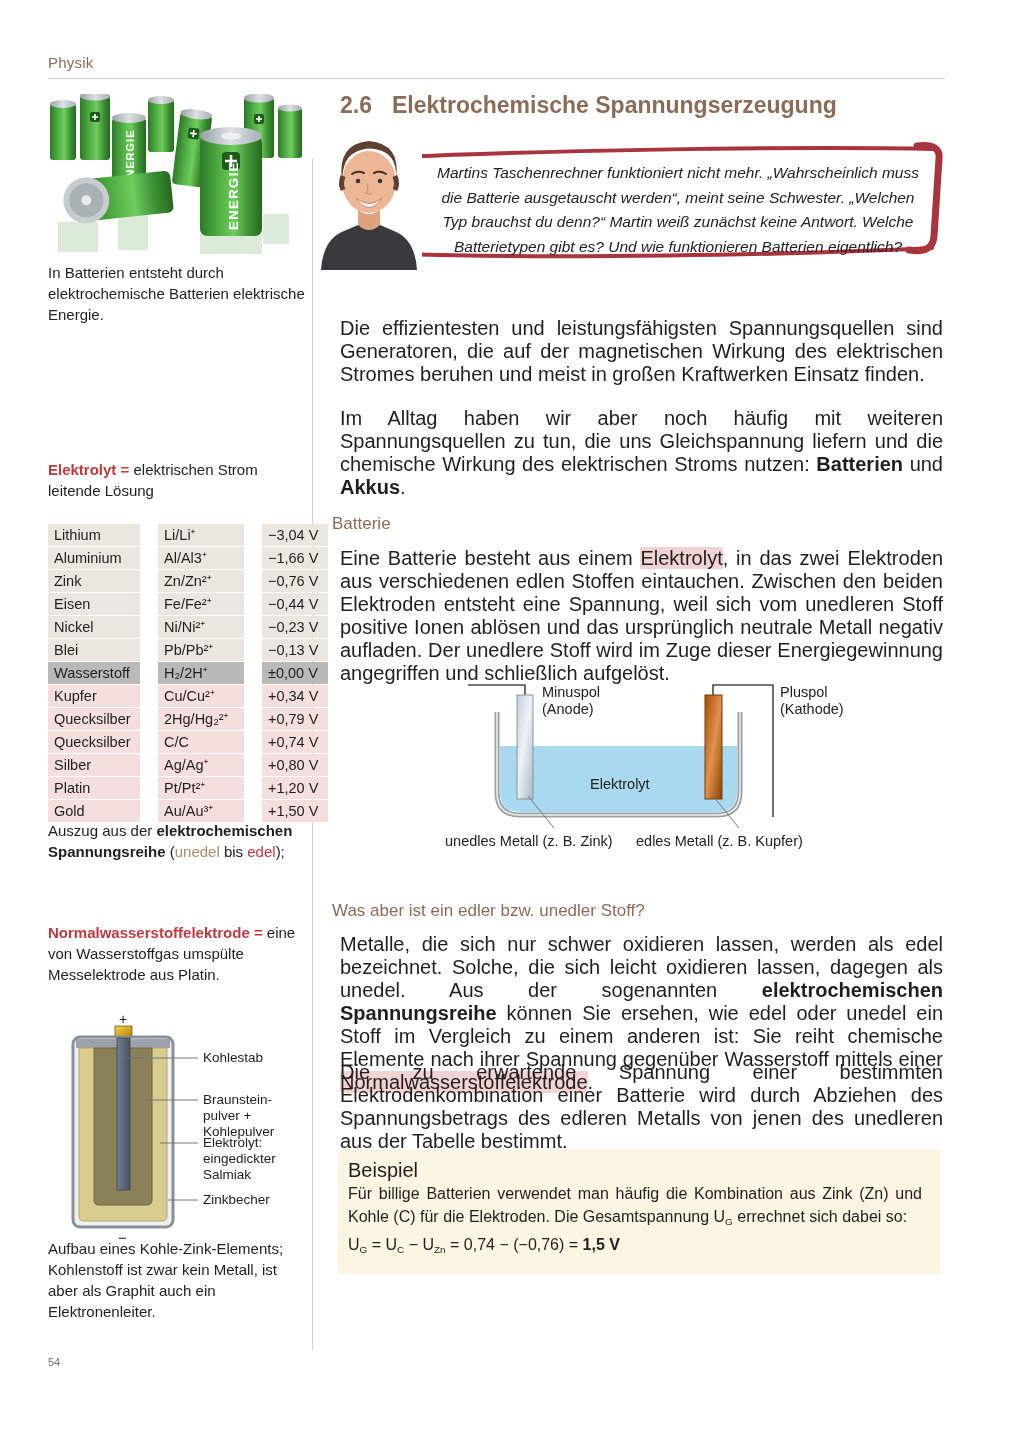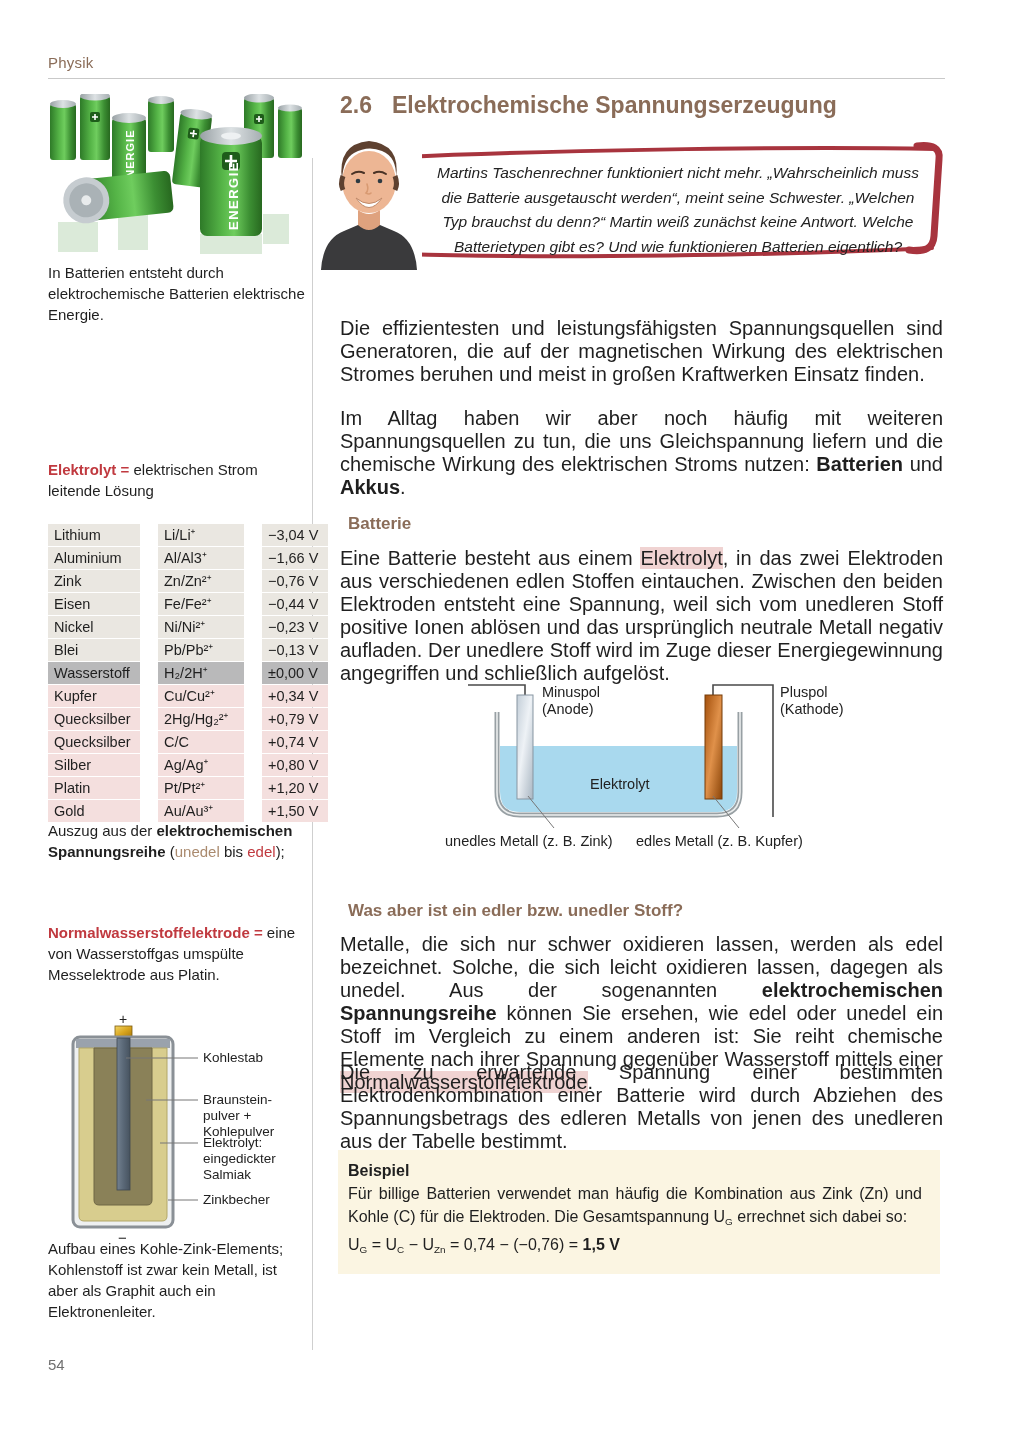--- a/index.html
+++ b/index.html
@@ -7,21 +7,21 @@
     --bubble:#a8343e; --text:#1f1f1f; --cream:#fbf5e2;
     --row-unedel:#eae7e1; --row-neutral:#b9b9ba; --row-edel:#f4dfde;
   }
   html,body{margin:0;padding:0}
   body{width:1018px;height:1440px;background:#fff;position:relative;overflow:hidden;
        font-family:"Liberation Sans",sans-serif;color:var(--text);}
   .abs{position:absolute}
   .topic{left:48px;top:54px;font-size:15px;color:var(--brown);letter-spacing:.2px}
   .rule{left:48px;top:78px;width:897px;height:1px;background:#c9c9c9}
   .divider{left:312px;top:158px;width:1px;height:1192px;background:#cfcfcf}
-  .pagenum{left:48px;top:1356px;font-size:15px;color:#6f6f6f}
+  .pagenum{left:48px;top:1356px;font-size:11px;color:#6f6f6f}
 
   
   .side{width:258px;font-size:15px;line-height:21px}
   .photo-cap{left:48px;top:262px}
   .def{left:48px;top:459px;width:252px}
   .def2{left:48px;top:922px;width:258px}
   .tablewrap{left:48px;top:524px;width:244px;font-size:14.5px}
   .vrow{display:grid;grid-template-columns:92px 86px 66px;column-gap:18px;margin-bottom:1.5px}
   .vrow>div{padding:1.5px 0 1.5px 6px;line-height:18.5px;white-space:nowrap}
   .g-unedel>div{background:var(--row-unedel)}
@@ -30,25 +30,25 @@
   .tab-cap{left:48px;top:820px;width:258px}
   .cell-cap{left:48px;top:1238px;width:258px}
 
   
   .title{left:340px;top:92px;width:640px;display:flex;gap:20px;
          font-size:23px;font-weight:bold;color:var(--brown)}
   .bubble-text{left:428px;top:161px;width:500px;text-align:center;font-style:italic;
                font-size:15.5px;line-height:24.5px;color:#222}
   .para{width:603px;font-size:20px;line-height:23px;text-align:justify}
   .p1{left:340px;top:317px} .p2{left:340px;top:407px}
-  .h2{left:348px;width:603px;font-size:17px;font-weight:bold;color:var(--brown)}
+  .h2{left:332px;width:603px;font-size:17px;font-weight:normal;color:var(--brown)}
   .hb{top:514px} .p3{left:340px;top:547px}
   .he{top:901px} .p4{left:340px;top:933px} .p5{left:340px;top:1061px}
   .beispiel{left:338px;top:1150px;width:574px;background:var(--cream);padding:9px 18px 12px 10px}
-  .beispiel .bt{font-size:16px;font-weight:bold;line-height:23px}
+  .beispiel .bt{font-size:20px;font-weight:normal;line-height:23px}
   .beispiel .bx{font-size:16px;line-height:23px;text-align:justify}
   .beispiel .bf{font-size:16px;line-height:24px}
 
   
   .seg-b{font-weight:bold}
   .seg-red{color:var(--red);font-weight:bold}
   .seg-redp{color:var(--red)}
   .seg-tan{color:var(--tan)}
   .seg-hl{background:var(--hl)}
   .seg-sub{font-size:.62em;vertical-align:-0.28em;letter-spacing:0}

